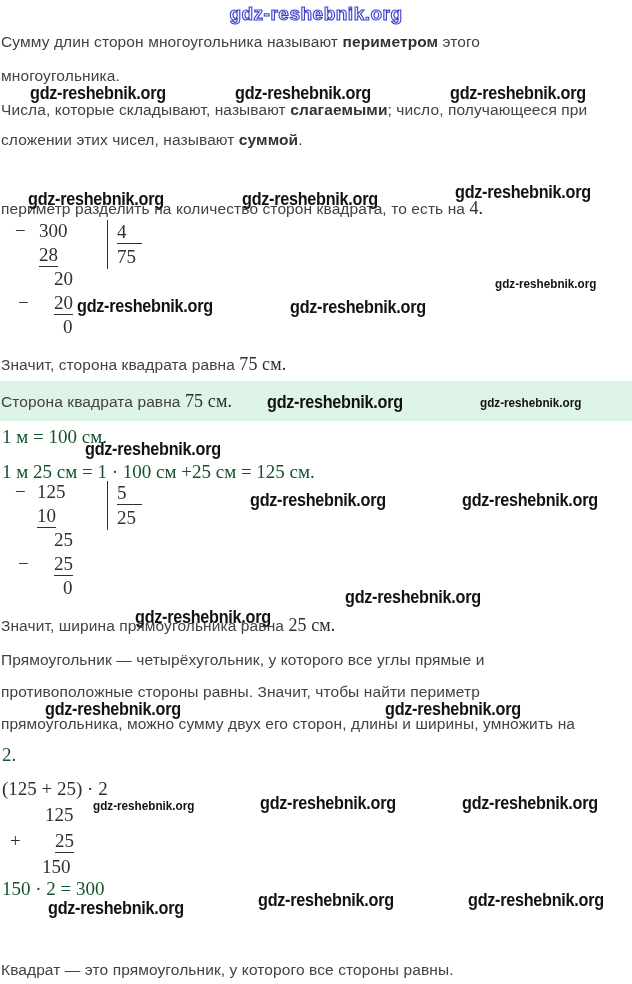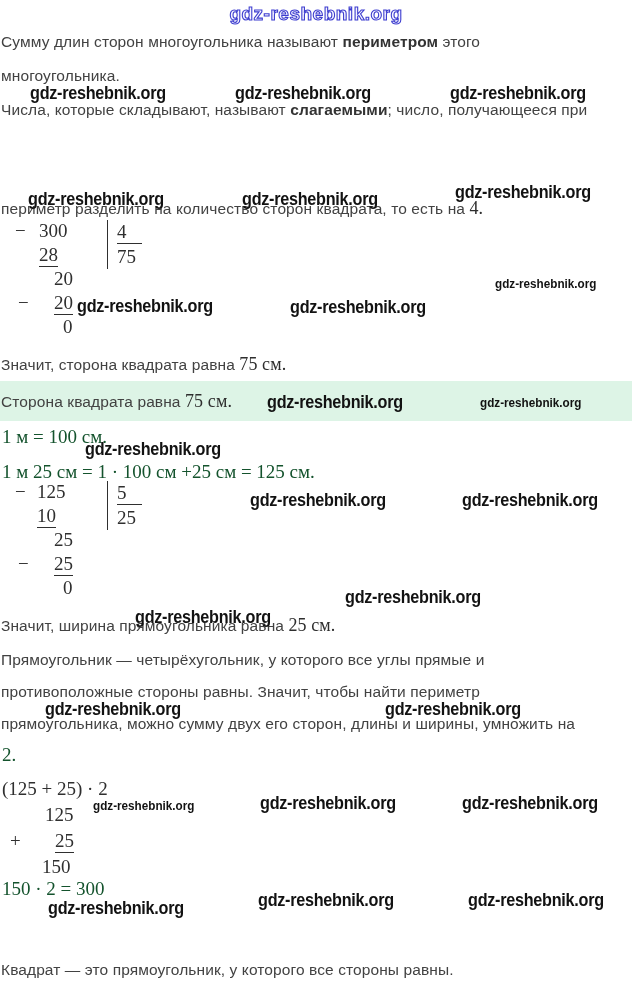--- a/index.html
+++ b/index.html
@@ -54,20 +54,21 @@
 </head>
 <body>
 
 <div id="page">
 
   <div class="header-wm">gdz-reshebnik.org</div>
 
   <div class="txt" style="left:1px;top:32px"><span>Сумму длин сторон многоугольника называют </span><span class="b">периметром</span><span> этого</span></div>
   <div class="txt" style="left:1px;top:66px">многоугольника.</div>
   <div class="txt" style="left:1px;top:100px"><span>Числа, которые складывают, называют </span><span class="b">слагаемыми</span><span>; число, получающееся при</span></div>
+  <div class="txt" style="left:1px;top:130px"><span>сложении этих чисел, называют </span><span class="b">суммой</span><span>.</span></div>
   <div class="txt" style="left:1px;top:198px"><span>периметр разделить на количество сторон квадрата, то есть на </span><span class="mnum">4.</span></div>
 
   <div class="division" style="left:15px;top:219px">
     <div class="drow"><span class="minus">−</span><span class="dnum" style="margin-left:24px">300</span></div>
     <div class="drow"><span class="dnum u" style="margin-left:24px">28</span></div>
     <div class="drow"><span class="dnum" style="margin-left:39px">20</span></div>
     <div class="drow"><span class="minus" style="left:3px">−</span><span class="dnum u" style="margin-left:39px">20</span></div>
     <div class="drow"><span class="dnum" style="margin-left:48px">0</span></div>
     <div class="div-right">
       <span class="divisor">4</span>

